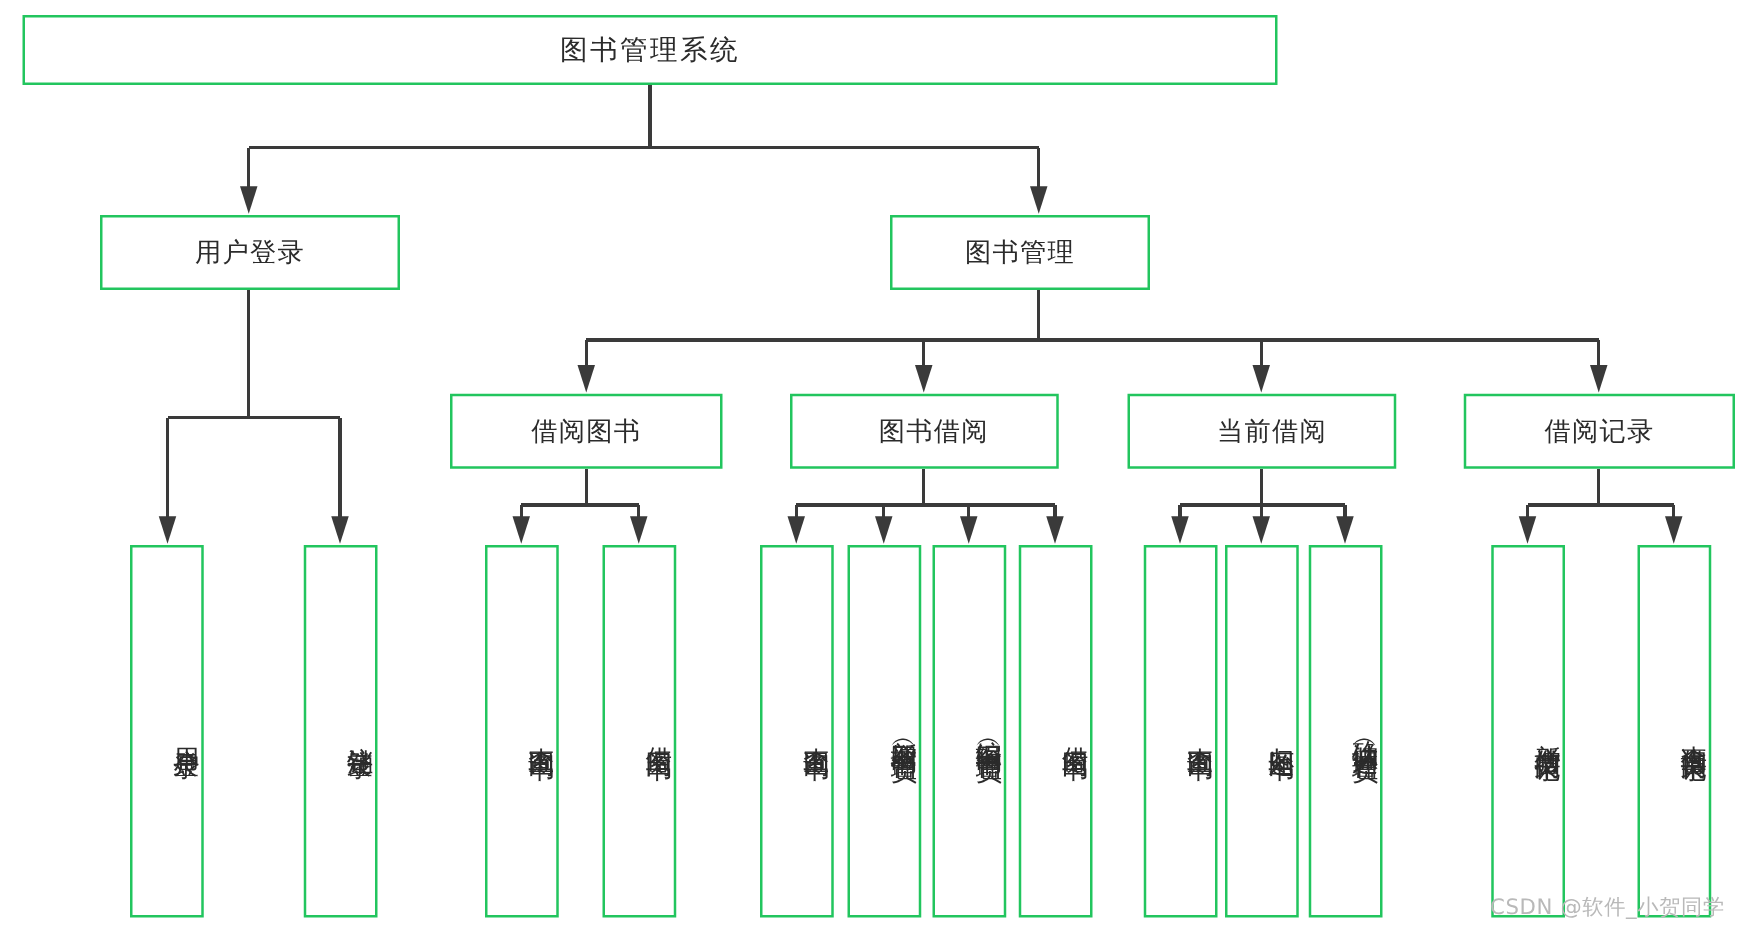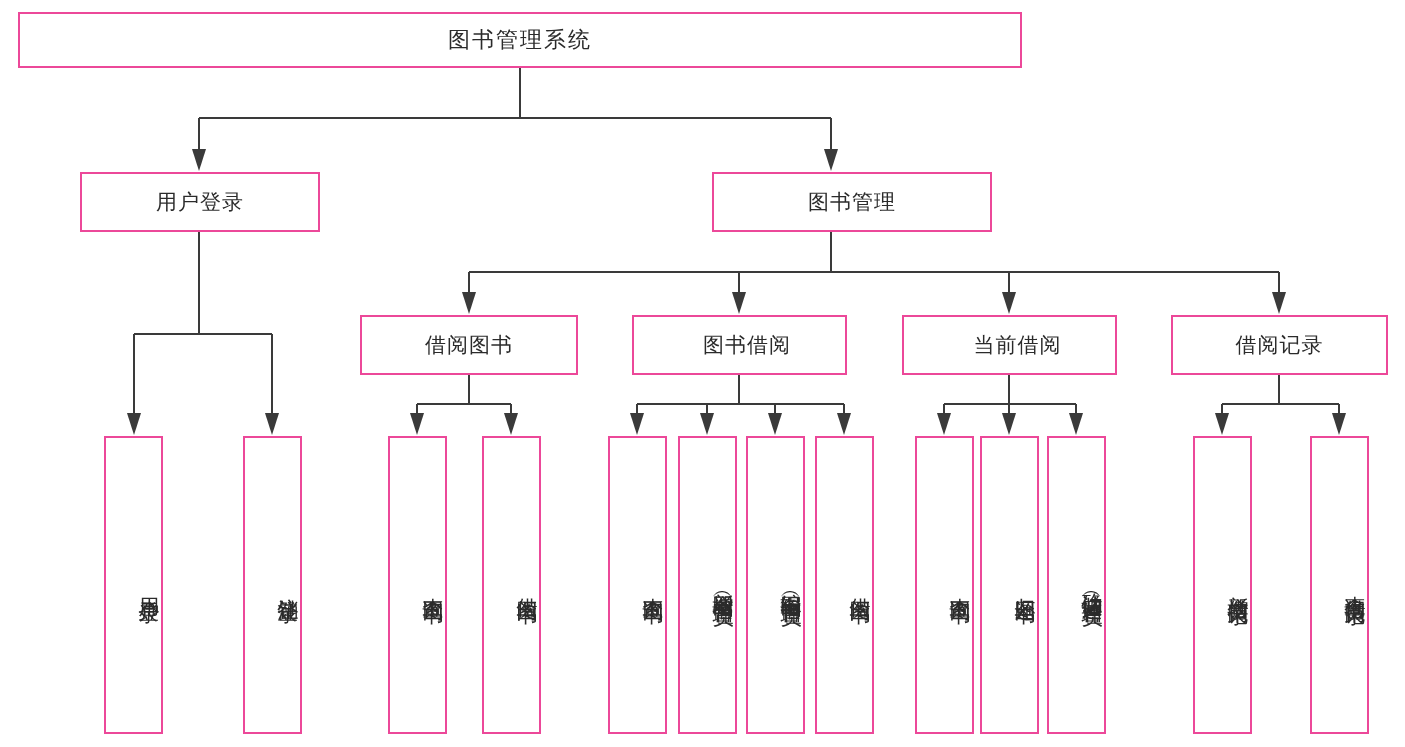--- a/index.html
+++ b/index.html
@@ -1,21 +1,21 @@
 <!DOCTYPE html>
 <html><head>
 <meta charset="utf-8">
 <style>
   html,body{margin:0;padding:0;background:#ffffff;}
   body{width:1405px;height:747px;overflow:hidden;
        font-family:"DejaVu Sans","Liberation Sans",sans-serif;}
   #stage{position:relative;width:1405px;height:747px;background:#fff;}
   svg#wires{position:absolute;left:0;top:0;width:1405px;height:747px;}
   .node{position:absolute;box-sizing:border-box;background:#ffffff;
-        border:2px solid #ec4899;display:flex;align-items:center;
+        border:2px solid #22c55e;display:flex;align-items:center;
         justify-content:center;text-align:center;color:#2b2b2b;}
   .node.horiz{font-size:21px;letter-spacing:1px;}
   .node.title{font-size:22px;letter-spacing:2px;}
   .node.vert{writing-mode:vertical-rl;text-orientation:upright;
              font-size:21px;line-height:1.18;letter-spacing:2px;
              padding:10px 0;align-items:flex-start;justify-content:center;}
   .watermark{position:absolute;color:#b9b9b9;font-size:17px;
              letter-spacing:0.5px;white-space:nowrap;}
 </style>
 </head>
@@ -76,21 +76,21 @@
       <line x1="1339" y1="404" x2="1339" y2="414" stroke="#3a3a3a" stroke-width="2.5" shape-rendering="crispEdges"></line>
       <polygon points="1332,413 1346,413 1339,435" fill="#3a3a3a"></polygon>
     </svg>
   <div id="nodes">
       <div class="node title" style="left: 18px; top: 12px; width: 1004px; height: 56px;">
         <span>图书管理系统</span>
       </div>
       <div class="node horiz" style="left: 80px; top: 172px; width: 240px; height: 60px;">
         <span>用户登录</span>
       </div>
-      <div class="node horiz" style="left: 712px; top: 172px; width: 280px; height: 60px;">
+      <div class="node horiz" style="left: 712px; top: 172px; width: 208px; height: 60px;">
         <span>图书管理</span>
       </div>
       <div class="node horiz" style="left: 360px; top: 315px; width: 218px; height: 60px;">
         <span>借阅图书</span>
       </div>
       <div class="node horiz" style="left: 632px; top: 315px; width: 215px; height: 60px; padding-left: 15px;">
         <span>图书借阅</span>
       </div>
       <div class="node horiz" style="left: 902px; top: 315px; width: 215px; height: 60px; padding-left: 16px;">
         <span>当前借阅</span>
@@ -131,13 +131,14 @@
       <div class="node vert" style="left: 1047px; top: 436px; width: 59px; height: 298px;">
         <span>确认归还（管理员）</span>
       </div>
       <div class="node vert" style="left: 1193px; top: 436px; width: 59px; height: 298px;">
         <span>新增借阅记录</span>
       </div>
       <div class="node vert" style="left: 1310px; top: 436px; width: 59px; height: 298px;">
         <span>查询借阅记录</span>
       </div>
     </div>
+  <div class="watermark" style="left: 1192px; top: 714px; color: rgb(185, 185, 185);">CSDN @软件_小贺同学</div>
 </div>
 
 </body></html>

